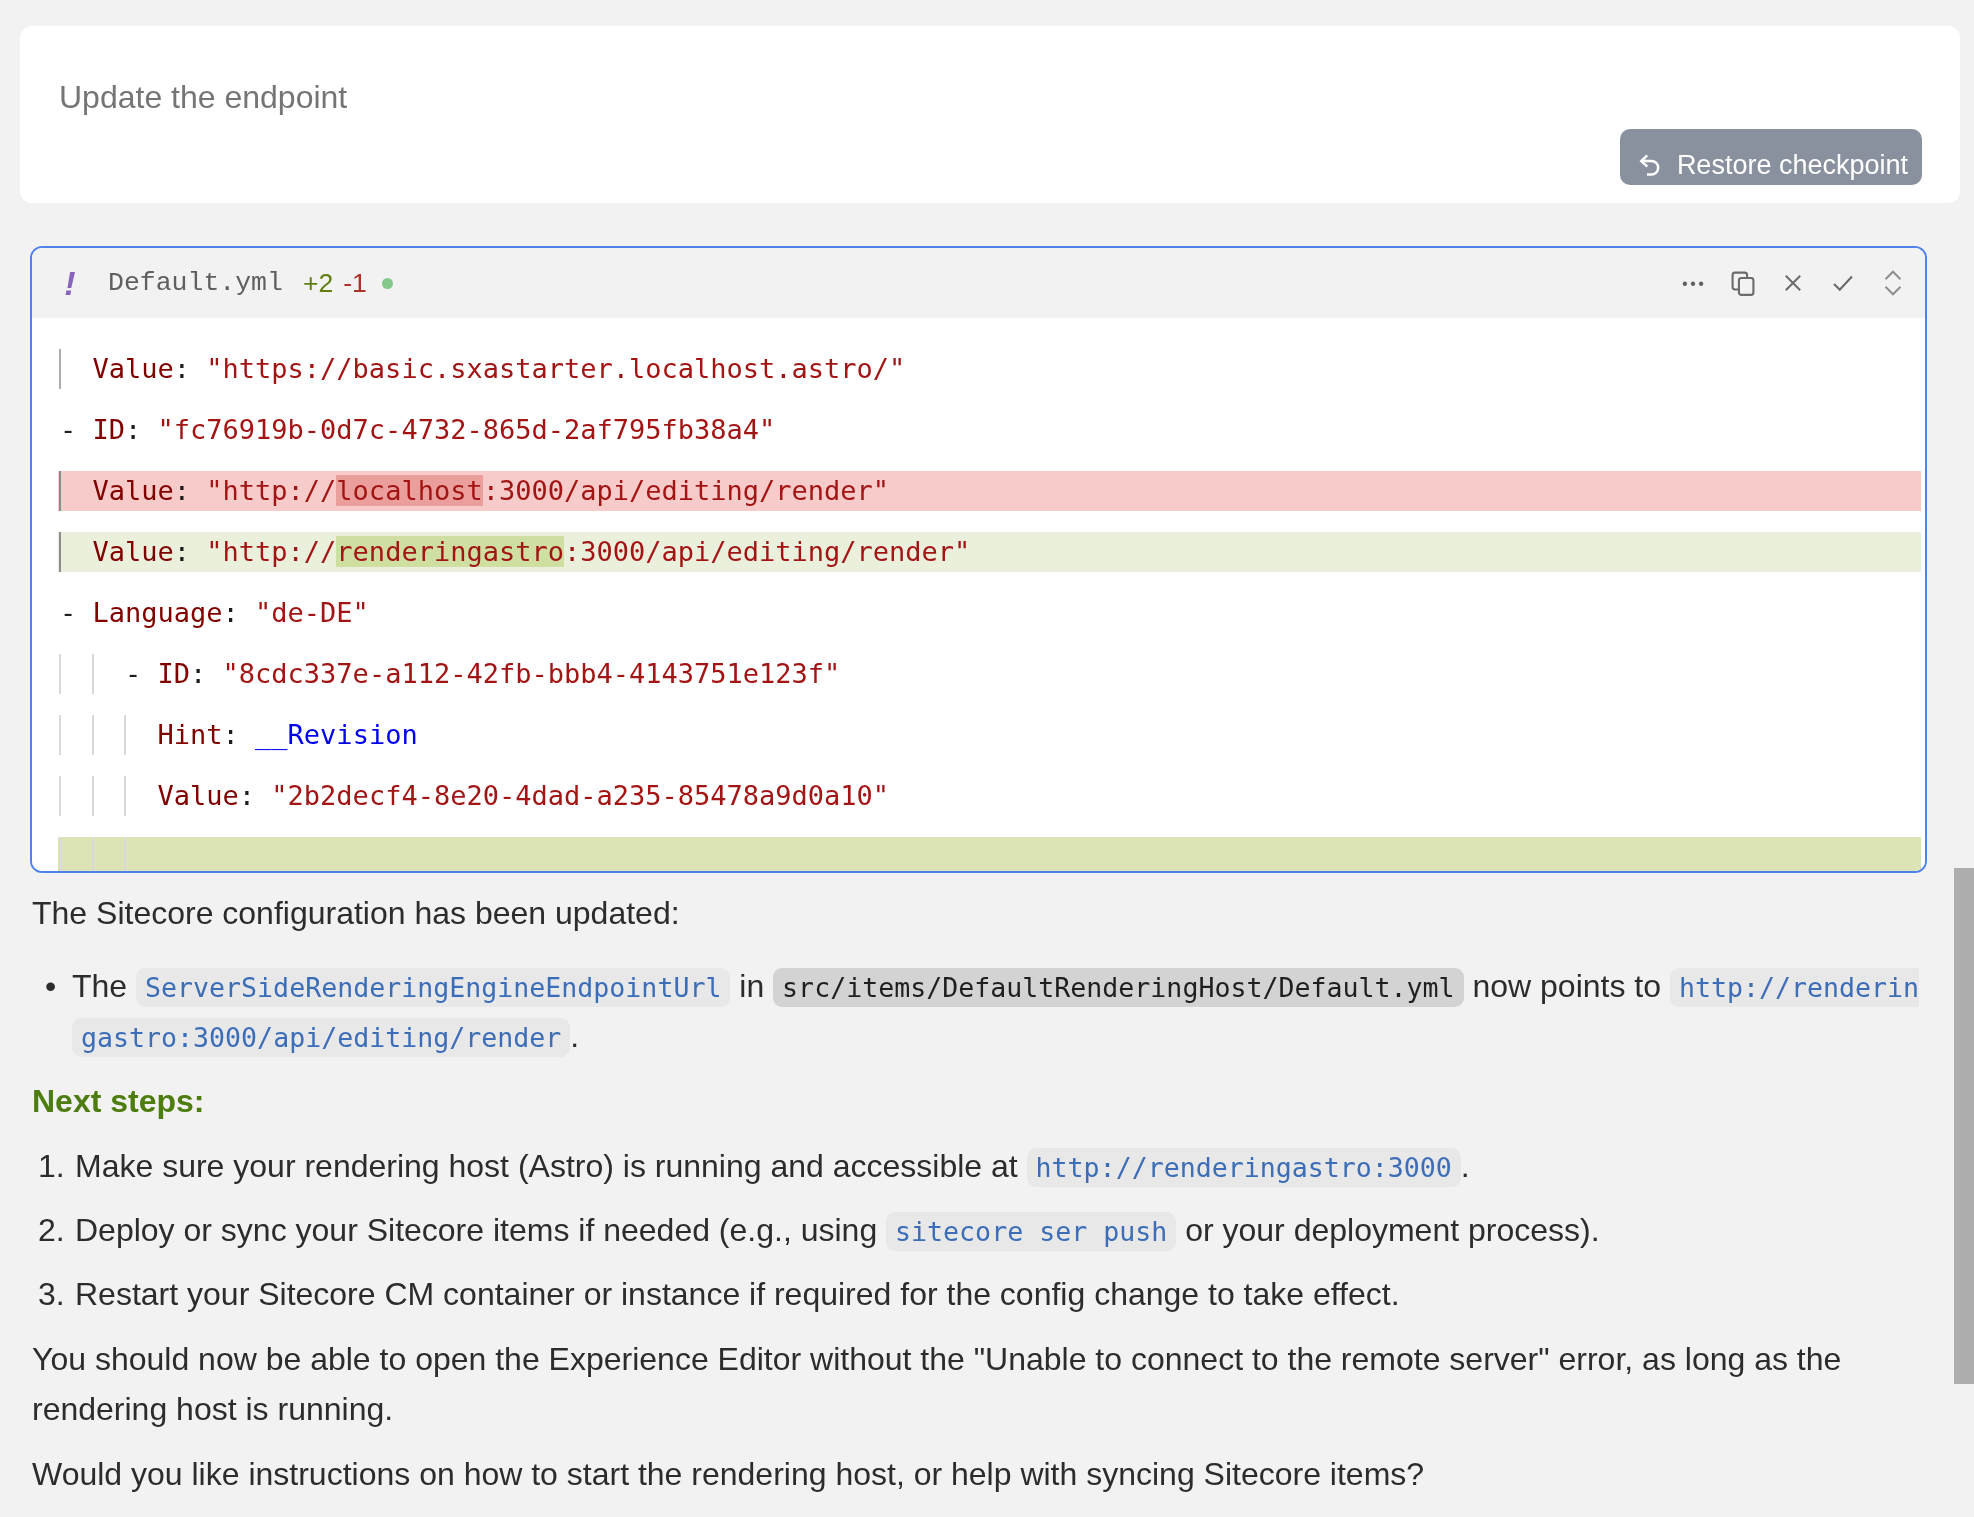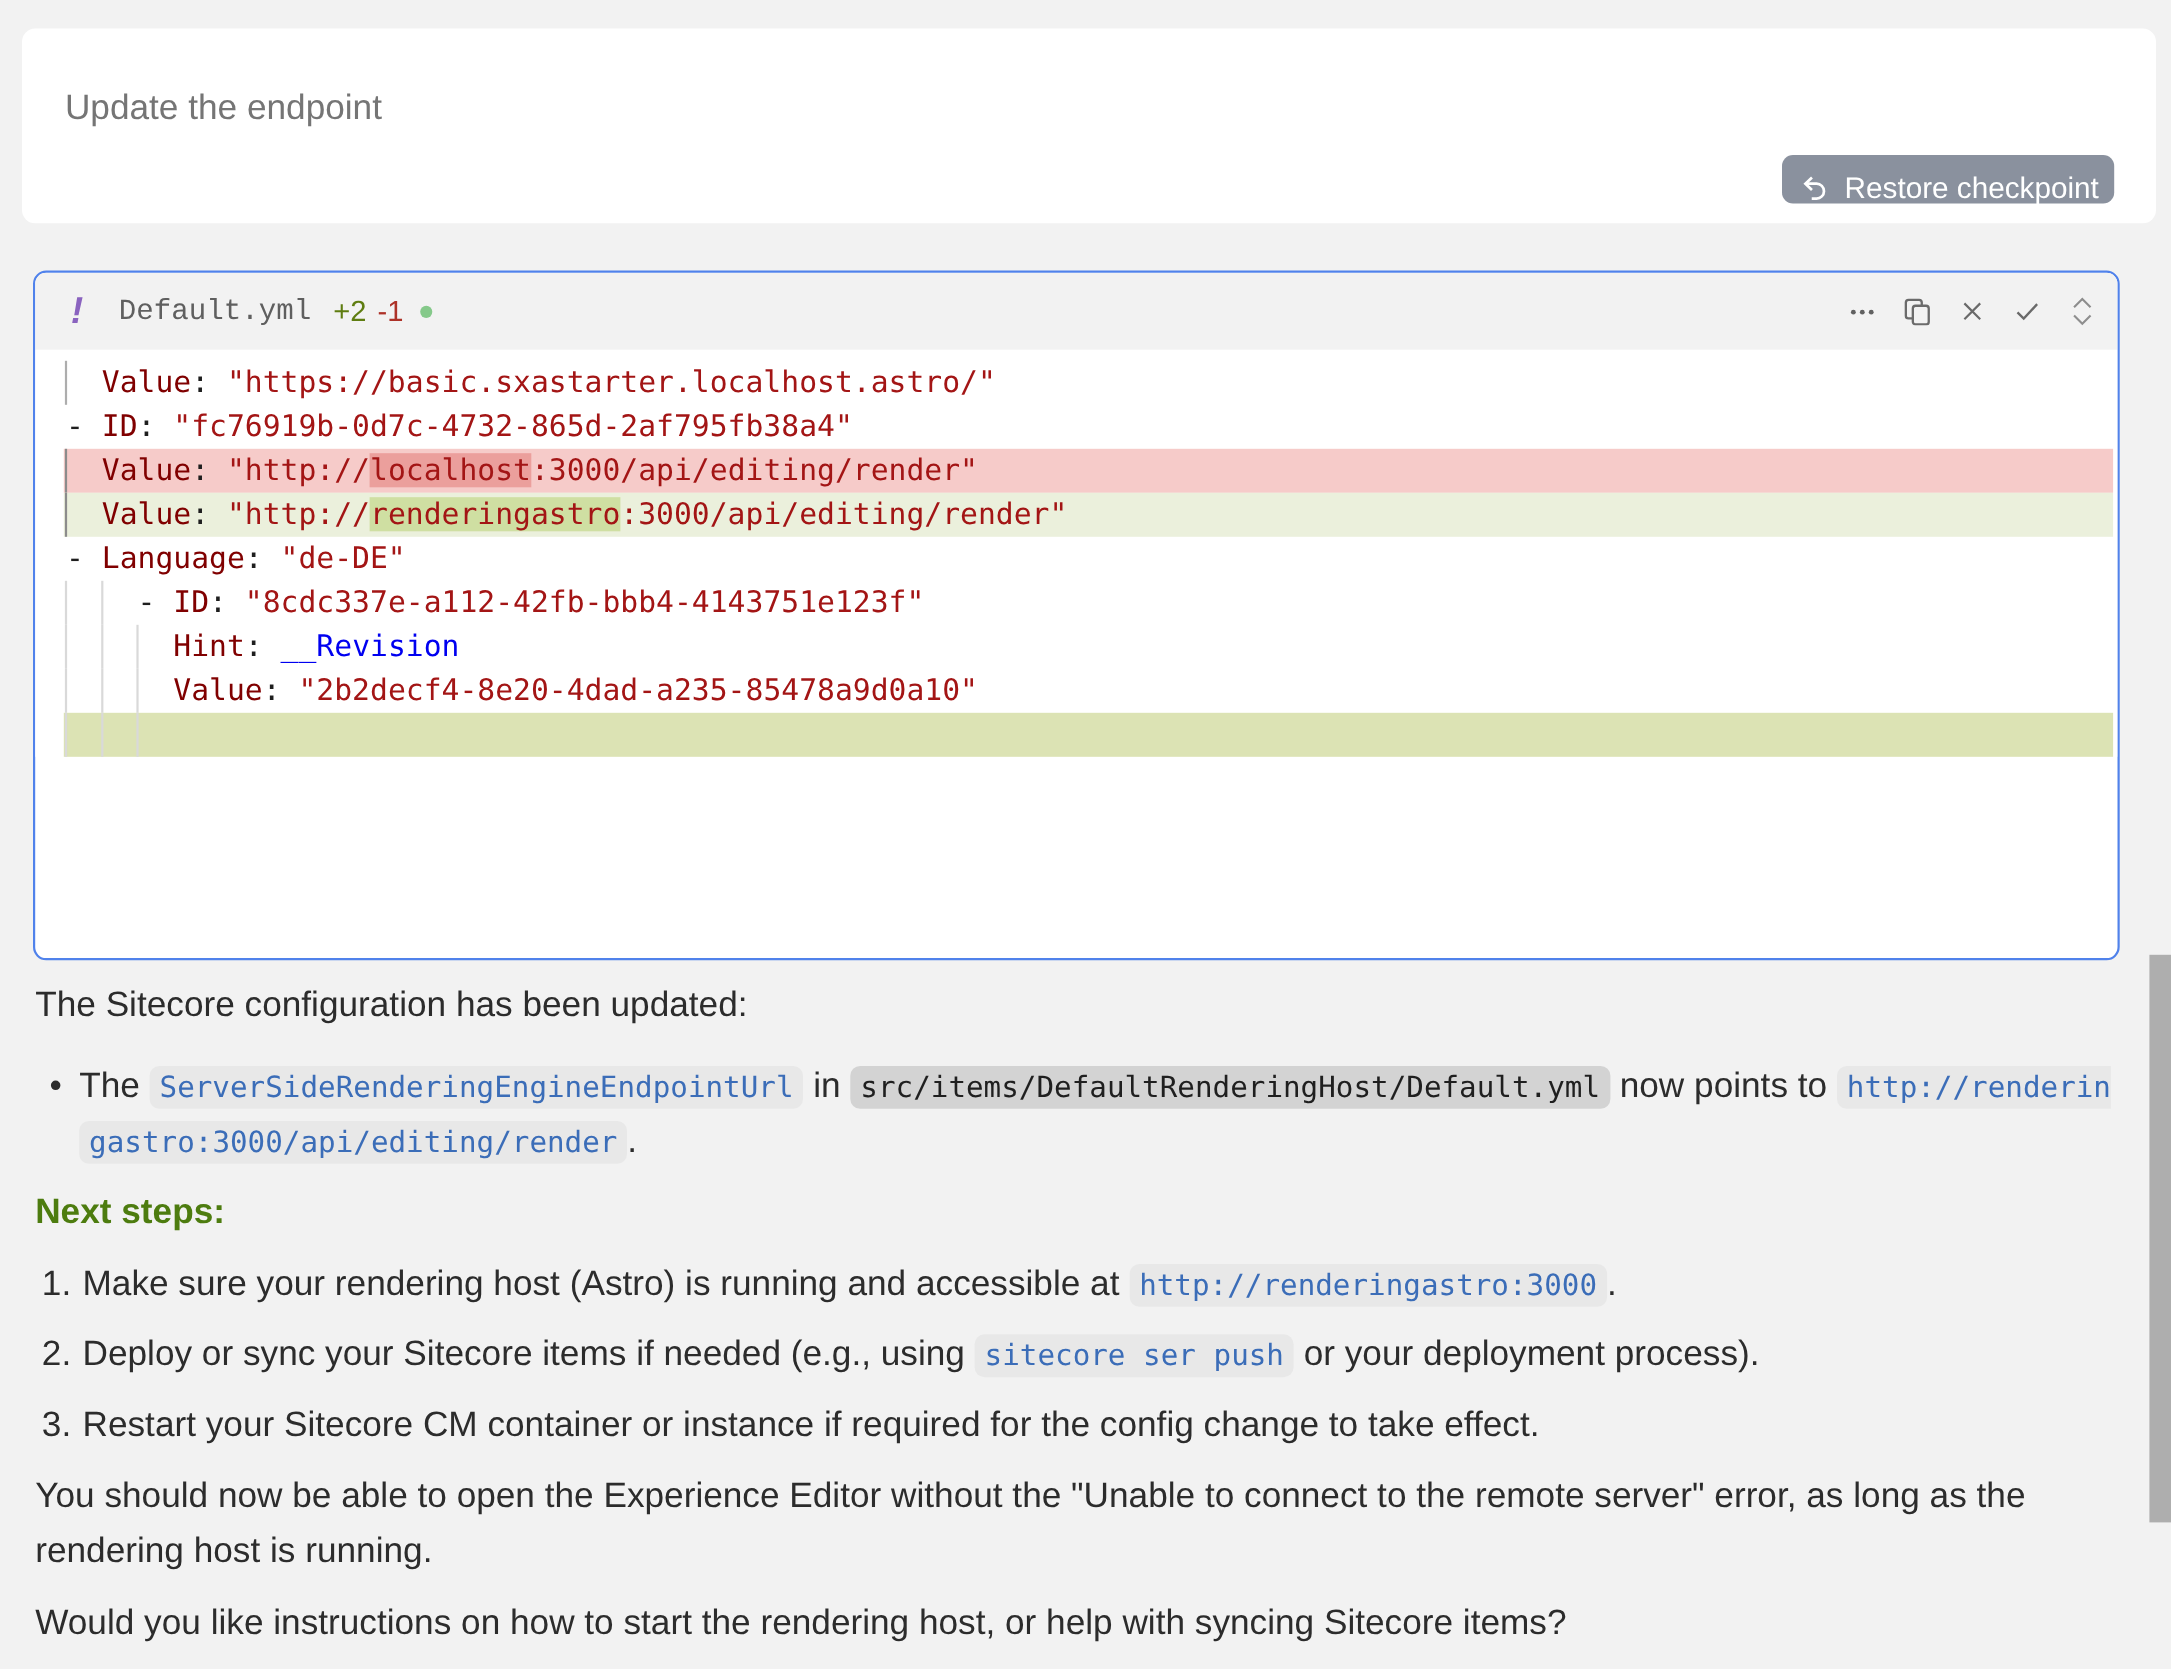--- a/index.html
+++ b/index.html
@@ -52,21 +52,21 @@
   .user-card .msg{
     position:absolute;
     left:39px; top:55px;
     font-size:32px;
     line-height:32px;
     color:var(--muted-text);
   }
   .restore-btn{
     position:absolute;
     right:38px; bottom:18px;
-    height:44px;
+    height:56px;
     display:flex;
     align-items:center;
     gap:14px;
     padding:16px 14px 0 16px;
     background:var(--btn-bg);
     border:none;
     border-radius:10px;
     color:#ffffff;
     font-family:"Liberation Sans",sans-serif;
     font-size:27px;
@@ -142,20 +142,21 @@
     top:0;bottom:0;
     width:2px;
     background:var(--guide);
   }
   .guide.active{background:#8c8c8c;}
   .guide.semi{background:#adadad;}
   .code-text{
     position:relative;
     display:block;
     padding-left:28px;
+    margin-top:21px;
   }
   .tok-key{color:var(--yaml-key);}
   .tok-str{color:var(--yaml-str);}
   .tok-pun{color:var(--yaml-pun);}
   .tok-blue{color:var(--yaml-blue);}
   .hl-removed{background:var(--removed-word);}
   .hl-added{background:var(--added-word);}
   
   .response{
     position:absolute;

